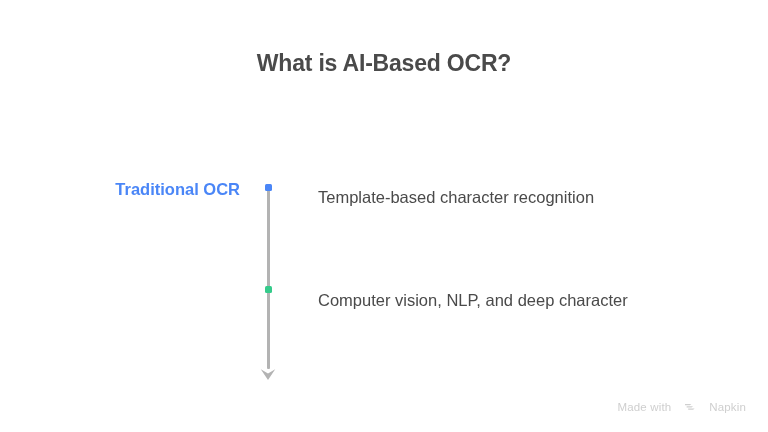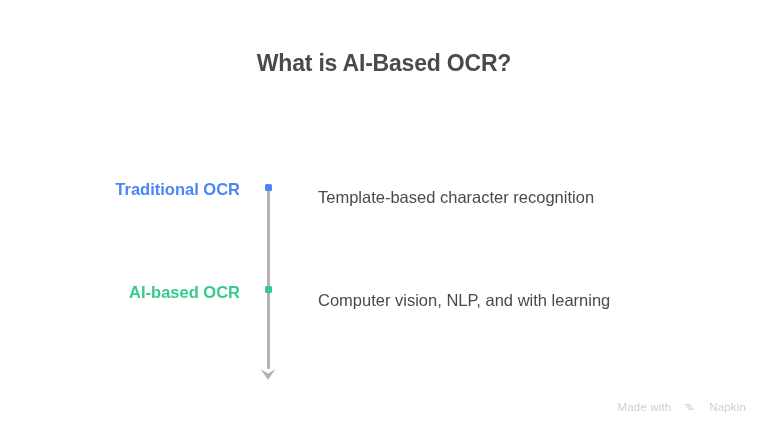--- a/index.html
+++ b/index.html
@@ -144,22 +144,21 @@
       </svg>
     </div>
   </div>
 
   <div class="row" id="row-traditional">
     <div class="row-label" id="label-traditional">Traditional OCR</div>
     <div class="row-desc">Template-based character recognition</div>
   </div>
 
   <div class="row" id="row-ai">
-    <div class="row-label" id="label-ai">AI-based OCR</div>
-    <div class="row-desc">Computer vision, NLP, and with learning</div>
+    <div class="row-desc">Computer vision, NLP, and deep character</div>
   </div>
 
   <div id="watermark">
     <span>Made with</span>
     <span>
       <svg id="napkin-logo-icon" width="12" height="12" viewBox="0 0 12 12">
         <path d="M1 3.0 L7.4 3.0 L5.9 4.3 L1 4.3 Z" fill="#cfcfcf"></path>
         <path d="M2.6 5.2 L9.0 5.2 L7.5 6.5 L2.6 6.5 Z" fill="#cfcfcf"></path>
         <path d="M4.2 7.4 L10.6 7.4 L9.1 8.7 L4.2 8.7 Z" fill="#cfcfcf"></path>
       </svg>

